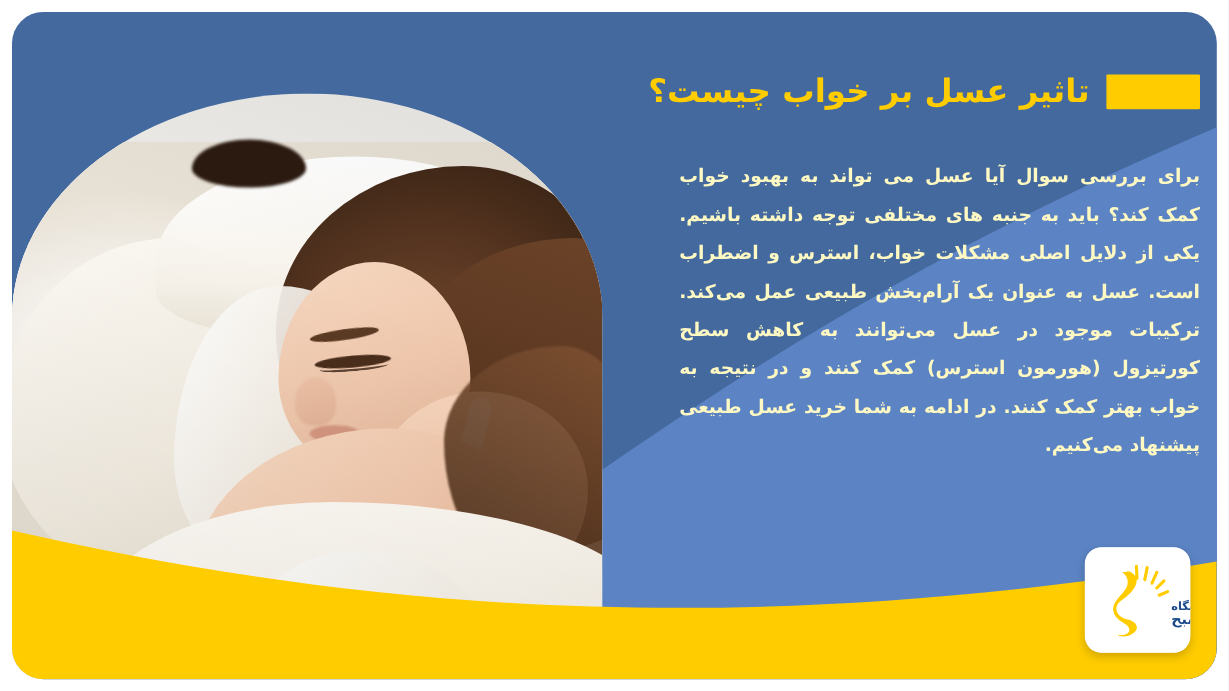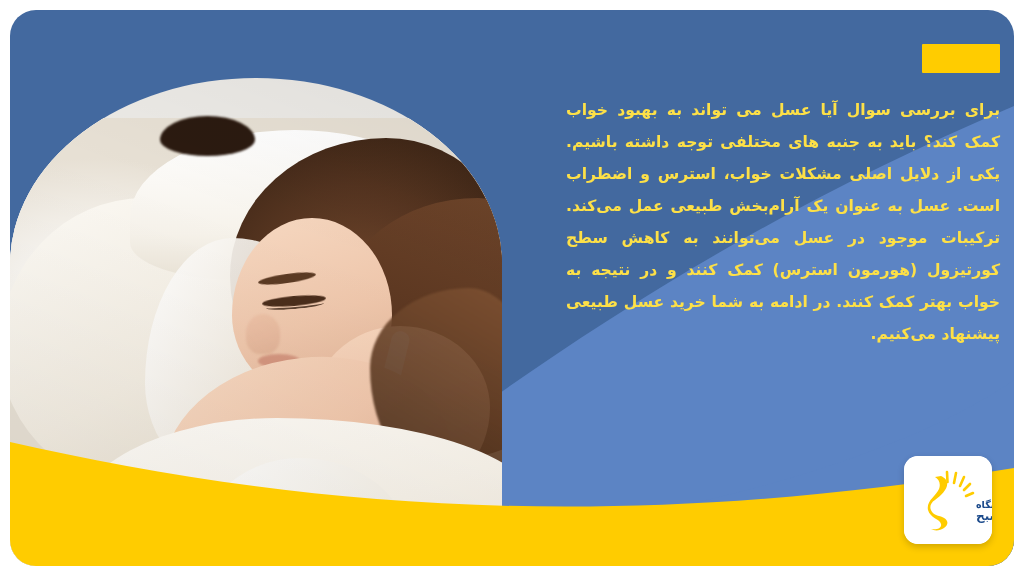--- a/index.html
+++ b/index.html
@@ -182,21 +182,21 @@
     color:#FFCC00;
     font-size:27px;
     font-weight:bold;
     letter-spacing:0px;
     white-space:nowrap;
     line-height:1.1;
   }
   .body-text{
     margin-top:22px;
     padding-left:6px;
-    color:#fde047;
+    color:#fef9c3;
     font-size:15.6px;
     font-weight:bold;
     line-height:2.05;
     text-align:justify;
     text-align-last:right;
     text-justify:inter-word;
   }
 
   
   .waves{position:absolute;left:0;bottom:0;width:100%;height:220px;}
@@ -247,20 +247,21 @@
           <div class="blanket-fold1"></div>
           <div class="sheet-low"></div>
           <div class="photo-shade"></div>
         </div>
       </div>
     </div>
 
     <div class="content">
       <div class="title-row">
         <div class="title-bar"></div>
+        <h1 class="title">تاثیر عسل بر خواب چیست؟</h1>
       </div>
       <p class="body-text">برای بررسی سوال آیا عسل می تواند به بهبود خواب کمک کند؟ باید به جنبه های مختلفی توجه داشته باشیم. یکی از دلایل اصلی مشکلات خواب، استرس و اضطراب است. عسل به عنوان یک آرام‌بخش طبیعی عمل می‌کند. ترکیبات موجود در عسل می‌توانند به کاهش سطح کورتیزول (هورمون استرس) کمک کنند و در نتیجه به خواب بهتر کمک کنند. در ادامه به شما خرید عسل طبیعی پیشنهاد می‌کنیم.</p>
     </div>
 
     <svg class="waves" viewBox="0 0 1004 220" preserveAspectRatio="none">
       <path d="M1004 34 C880 120 620 192 300 206 L1004 206 Z" fill="#5C84C4"></path>
       <path d="M0 96 C240 150 560 196 1004 122 L1004 220 L0 220 Z" fill="#FFCC00"></path>
     </svg>
 
     <div class="logo">

